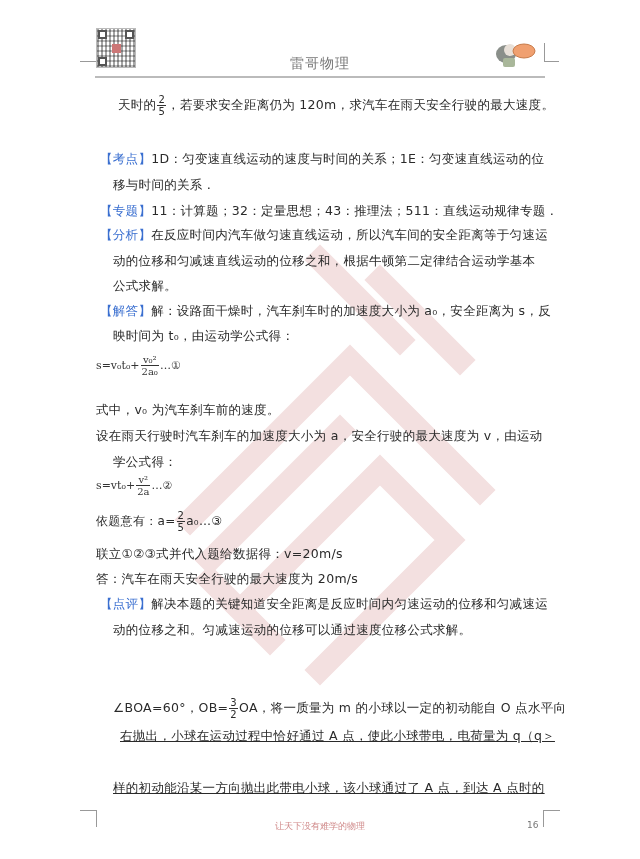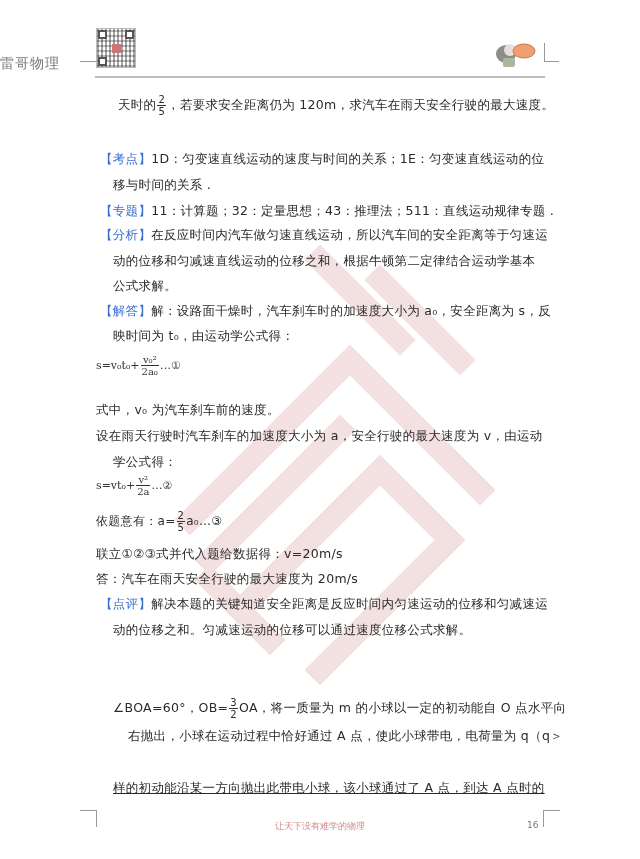--- a/index.html
+++ b/index.html
@@ -12,21 +12,21 @@
     .qr { position: absolute; left: 96px; top: 28px; width: 40px; height: 40px;
       background:
         repeating-linear-gradient(90deg, rgba(0,0,0,0.35) 0 2px, transparent 2px 4px),
         repeating-linear-gradient(0deg, rgba(0,0,0,0.25) 0 2px, transparent 2px 5px);
       border: 1px solid #bbb; box-sizing: border-box; }
     .qr .corner { position: absolute; width: 9px; height: 9px; border: 2px solid #555; background: #fff; box-sizing: border-box; }
     .qr .c1 { left: 1px; top: 1px; } .qr .c2 { right: 1px; top: 1px; } .qr .c3 { left: 1px; bottom: 1px; }
     .qr .center { position: absolute; left: 15px; top: 15px; width: 9px; height: 9px; background: #c77; }
     .hdr-line-left { position: absolute; left: 80px; top: 61px; width: 16px; height: 1px; background: #999; }
     .hdr-rule { position: absolute; left: 95px; top: 76px; width: 450px; height: 2px; background: #bbb; }
-    .hdr-title { position: absolute; left: 0; width: 640px; top: 55px; font-size: 14px; color: #777; letter-spacing: 1px; }
+    .hdr-title { position: absolute; left: 0; width: 640px; top: 55px; text-align: center; font-size: 14px; color: #777; letter-spacing: 1px; }
     .mascot { position: absolute; left: 494px; top: 38px; width: 42px; height: 30px; }
     .corner-tr { position: absolute; left: 544px; top: 43px; width: 14px; height: 18px; border-left: 1px solid #999; border-bottom: 1px solid #999; }
     
     .corner-bl { position: absolute; left: 80px; top: 810px; width: 16px; height: 16px; border-top: 1px solid #999; border-right: 1px solid #999; }
     .corner-br { position: absolute; left: 543px; top: 810px; width: 16px; height: 16px; border-top: 1px solid #999; border-left: 1px solid #999; }
     .footer-slogan { position: absolute; left: 0; width: 640px; top: 820px; text-align: center; font-size: 9px; color: #d08a8a; }
     .page-num { position: absolute; left: 527px; top: 820px; font-size: 9px; color: #777; }
     
     .watermark { position: absolute; left: 150px; top: 220px; width: 360px; height: 480px; pointer-events: none; }
     
@@ -115,20 +115,20 @@
   <div class="line" style="left:96px; top:571px;">答：汽车在雨天安全行驶的最大速度为 20m/s</div>
 
   <div class="line" style="left:100px; top:596px;">
     <span class="tag">【点评】</span><span>解决本题的关键知道安全距离是反应时间内匀速运动的位移和匀减速运</span>
   </div>
   <div class="line" style="left:113px; top:622px;">动的位移之和。匀减速运动的位移可以通过速度位移公式求解。</div>
 
   <div class="line" style="left:113px; top:697px;">
     <span>∠BOA=60°，OB=</span><span class="frac"><span class="num">3</span><span class="den">2</span></span><span>OA，将一质量为 m 的小球以一定的初动能自 O 点水平向</span>
   </div>
-  <div class="line" style="left:128px; top:728px;">右抛出，小球在运动过程中恰好通过 A 点，使此小球带电，电荷量为 q（q＞</div>
+  <div class="line" style="left:120px; top:728px;text-decoration:underline;">右抛出，小球在运动过程中恰好通过 A 点，使此小球带电，电荷量为 q（q＞</div>
   <div class="line" style="left:113px; top:780px;text-decoration:underline;">样的初动能沿某一方向抛出此带电小球，该小球通过了 A 点，到达 A 点时的</div>
 
   <div class="corner-bl"></div>
   <div class="footer-slogan">让天下没有难学的物理</div>
   <div class="page-num">16</div>
   <div class="corner-br"></div>
 </div>
 
 </body></html>

